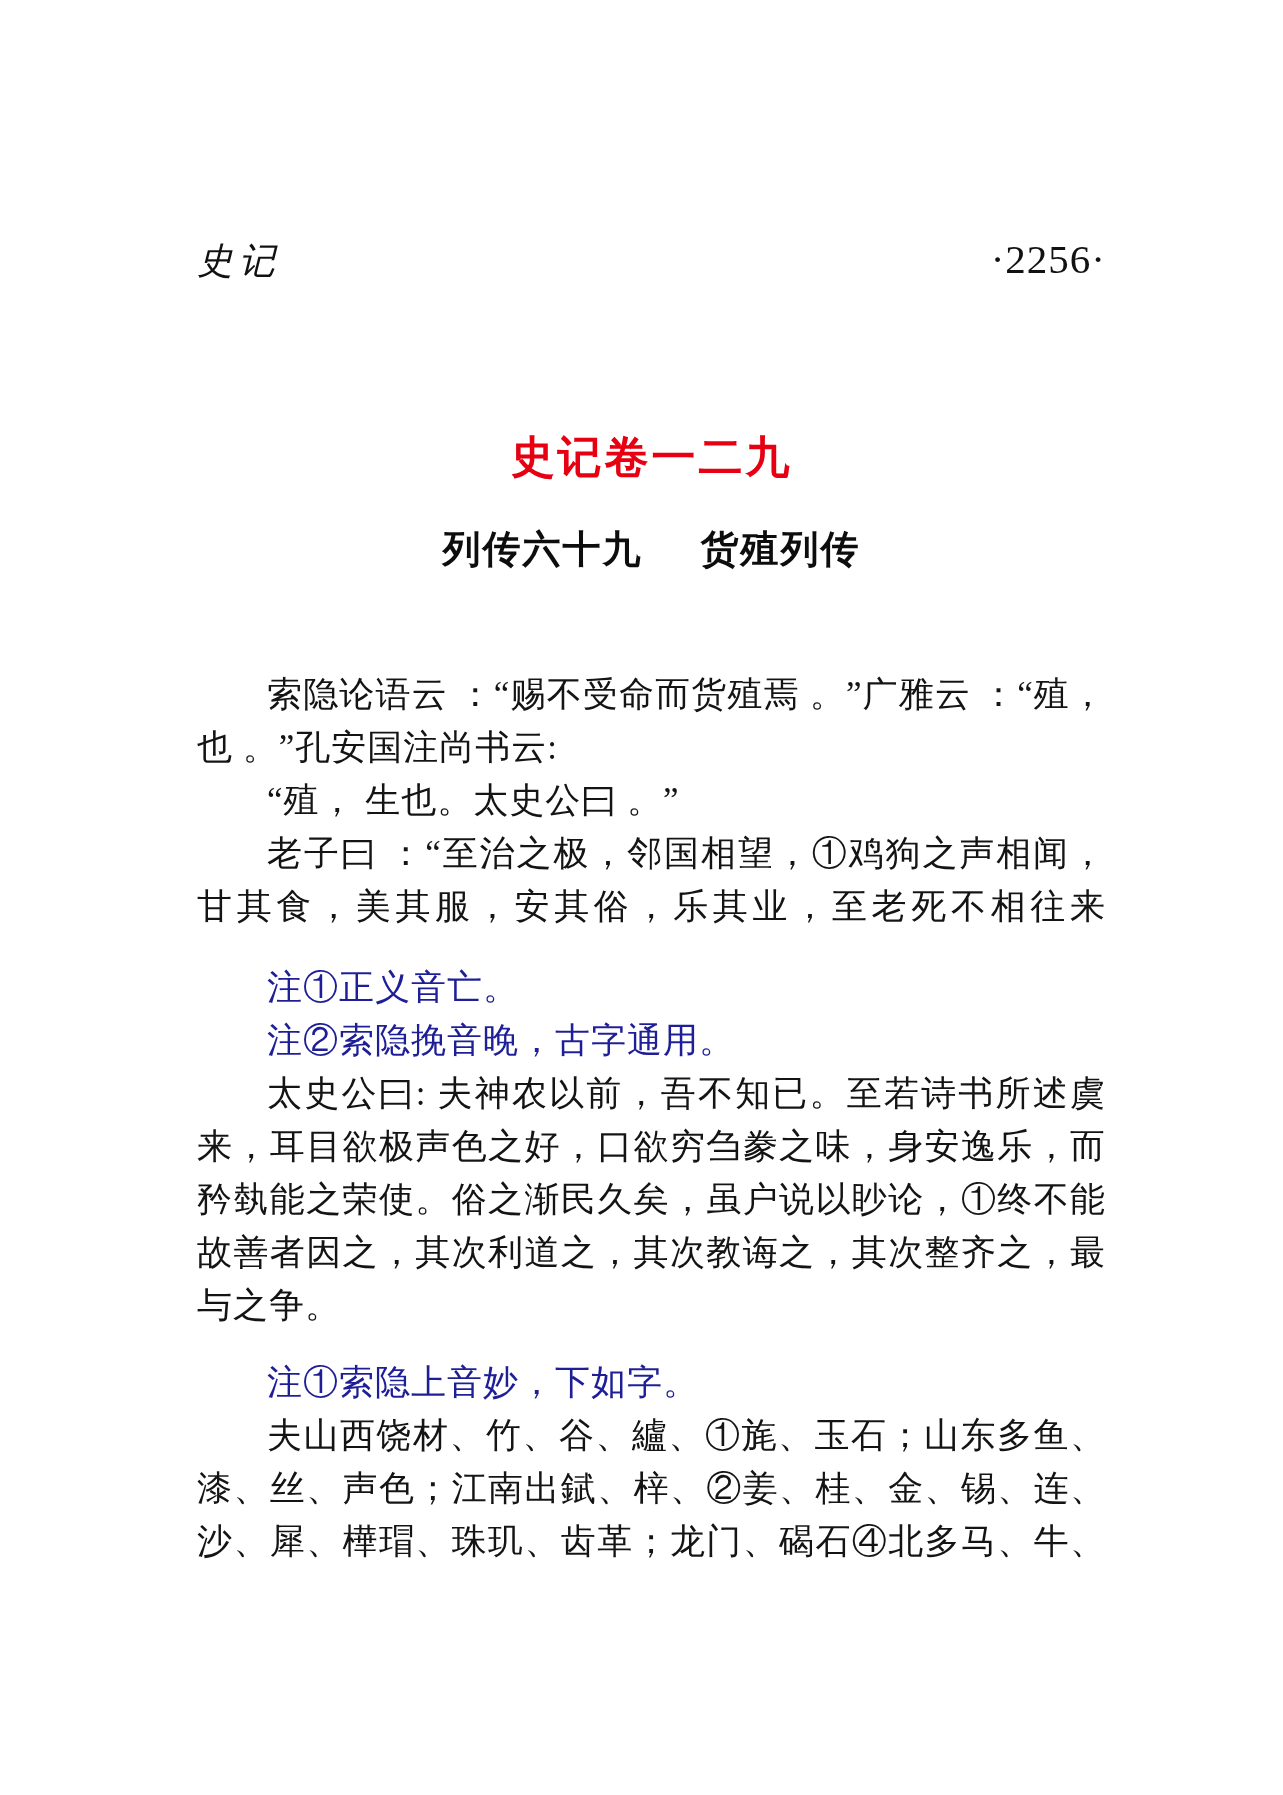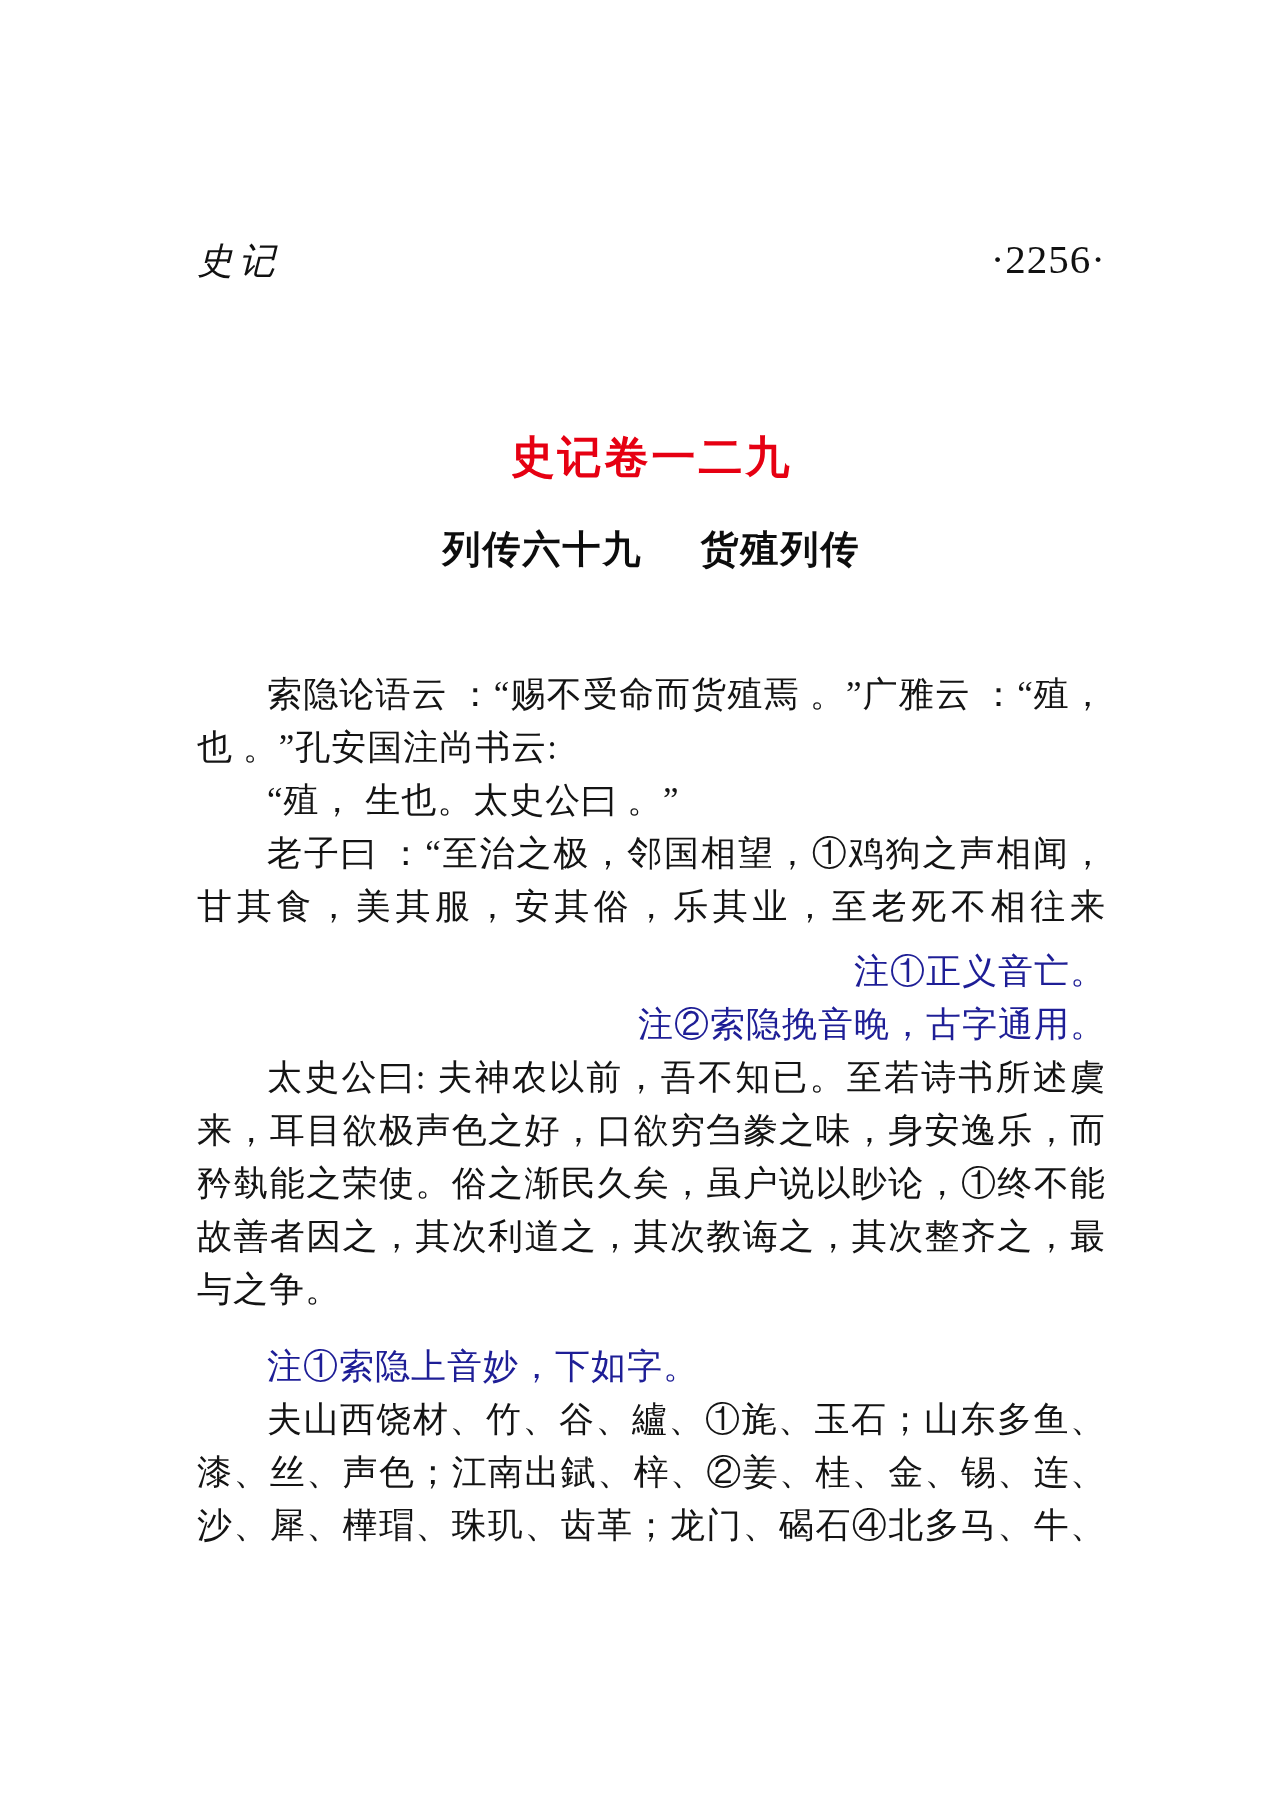--- a/index.html
+++ b/index.html
@@ -77,21 +77,21 @@
   .just {
     text-align: justify;
     text-align-last: justify;
   }
   .indent {
     text-indent: 70px;
   }
   .note .line {
     color: #1e1e96;
   }
-  .gap-small { margin-top: 12px; text-align: right; }
+  .gap-small { margin-top: 28px; }
   .gap-big   { margin-top: 24px; }
 </style>
 </head>
 <body>
 
 <div class="page">
   <div class="content">
 
     <div class="running-header">
       <span class="book">史记</span>

